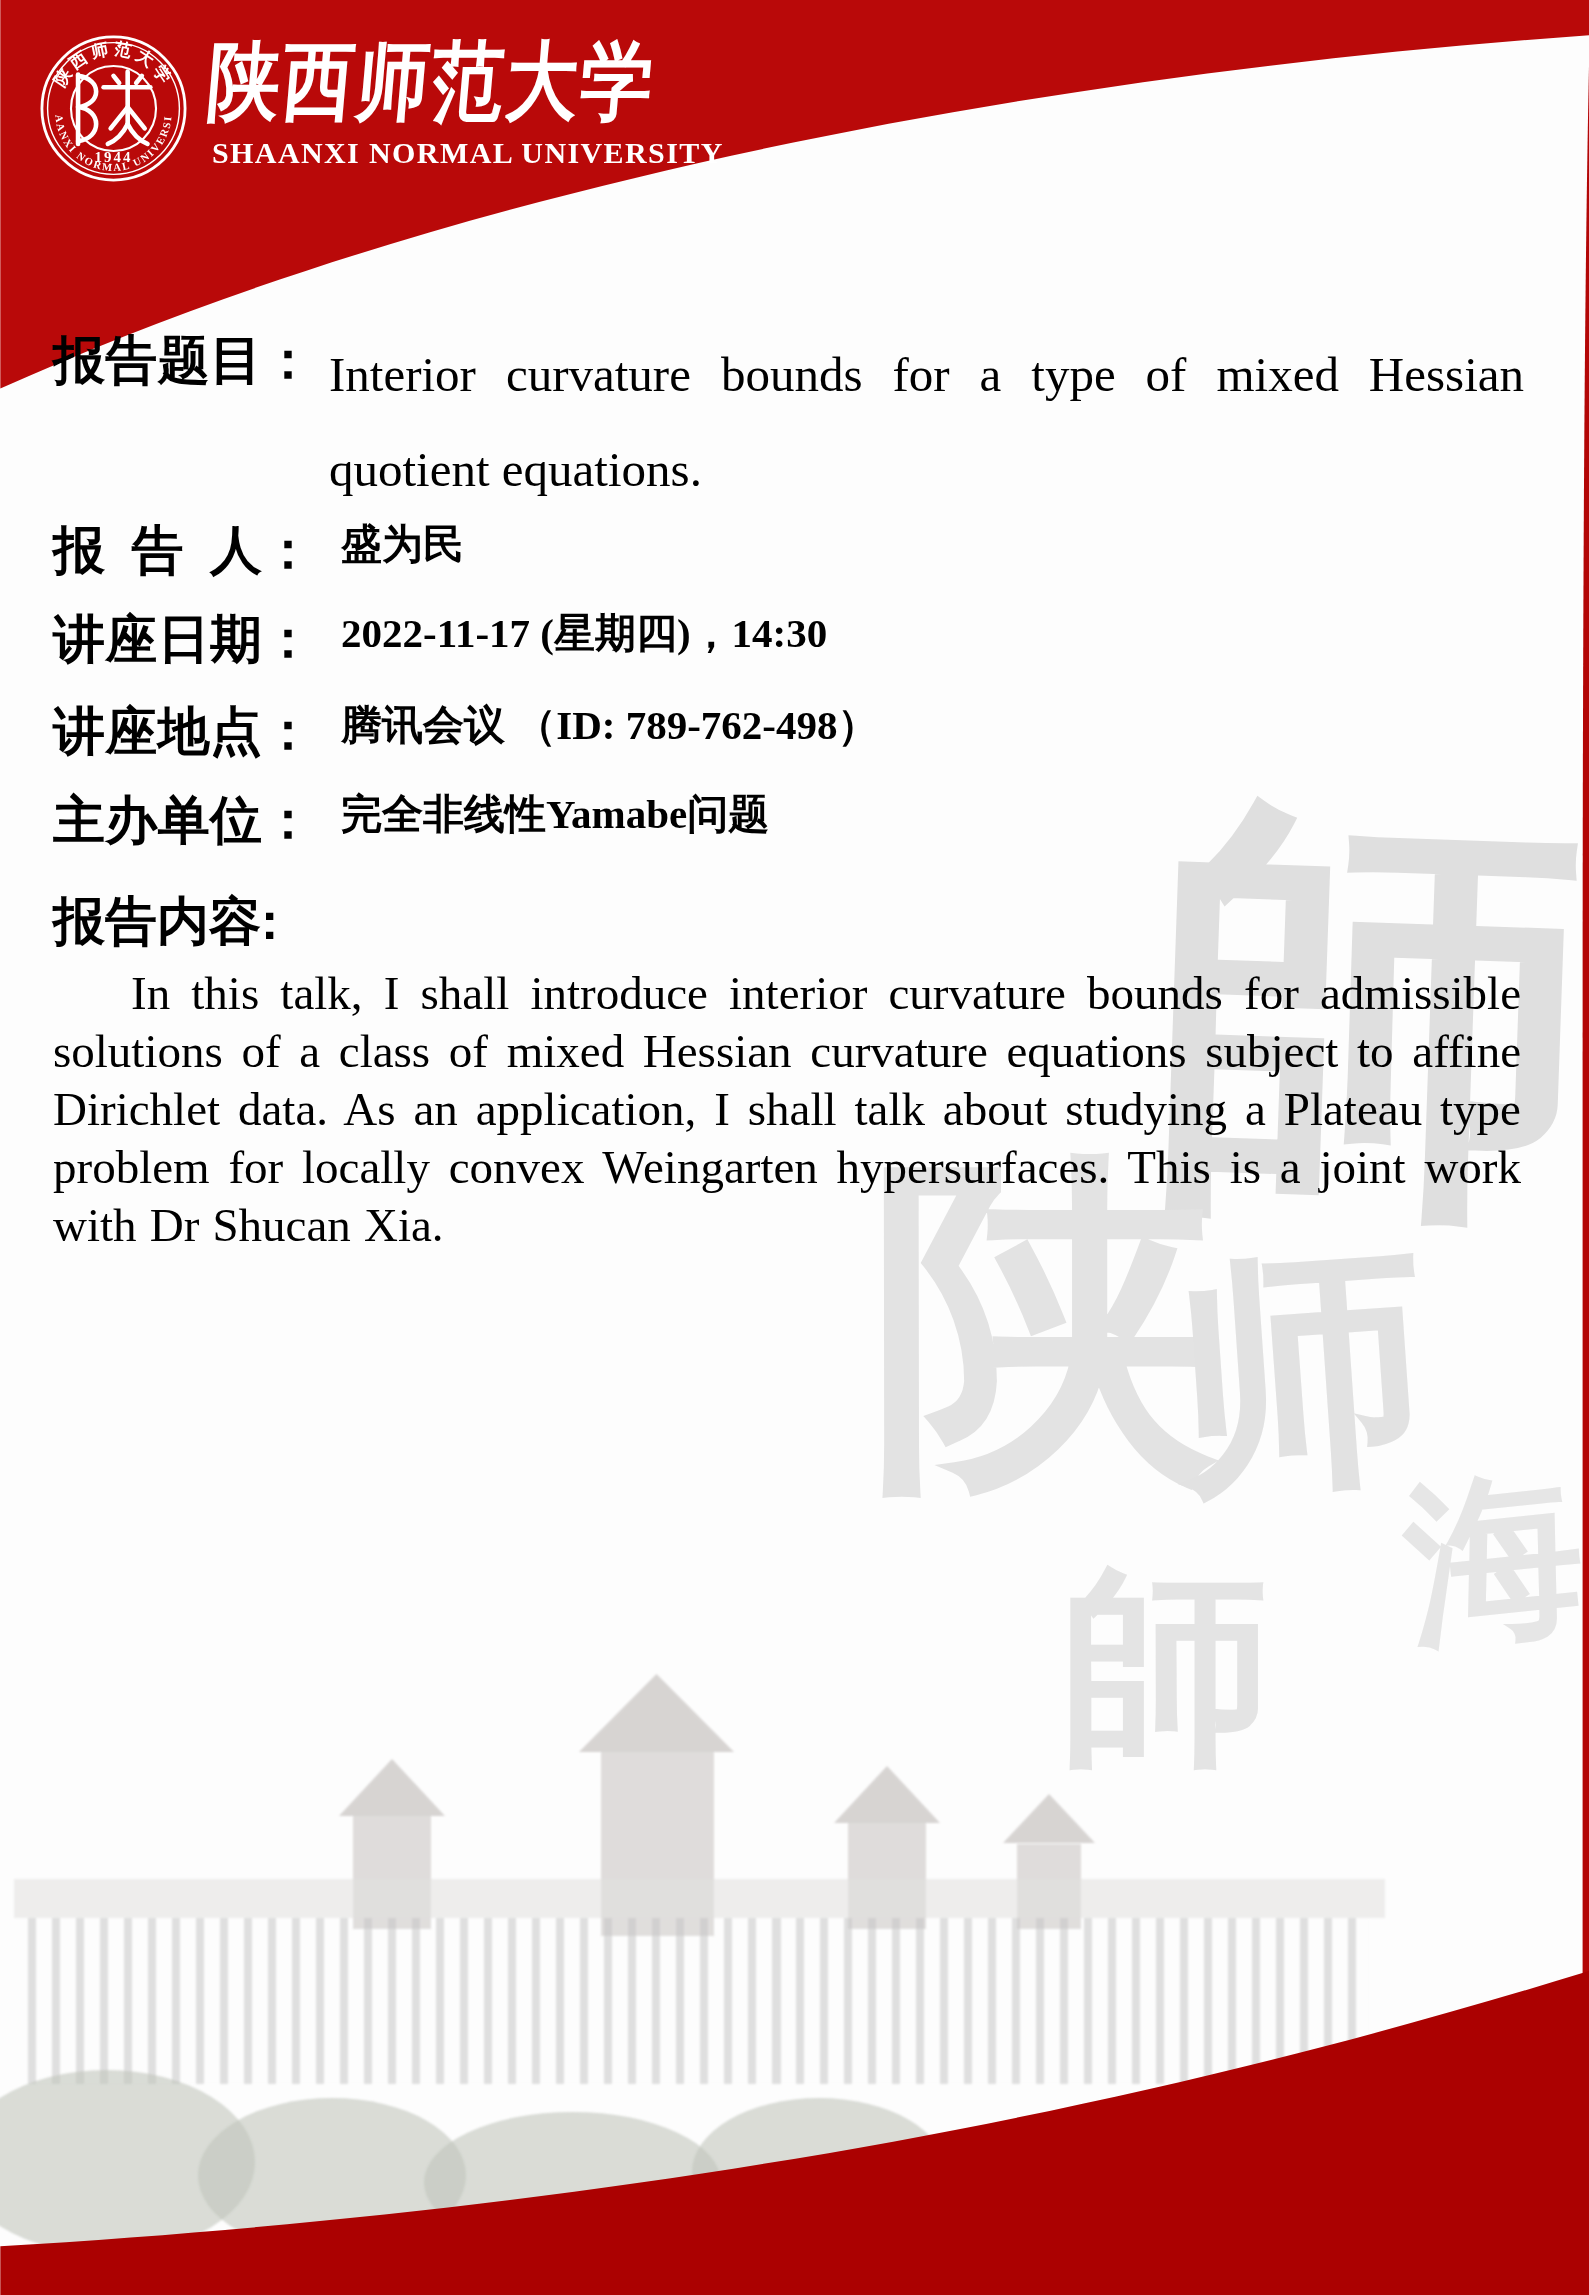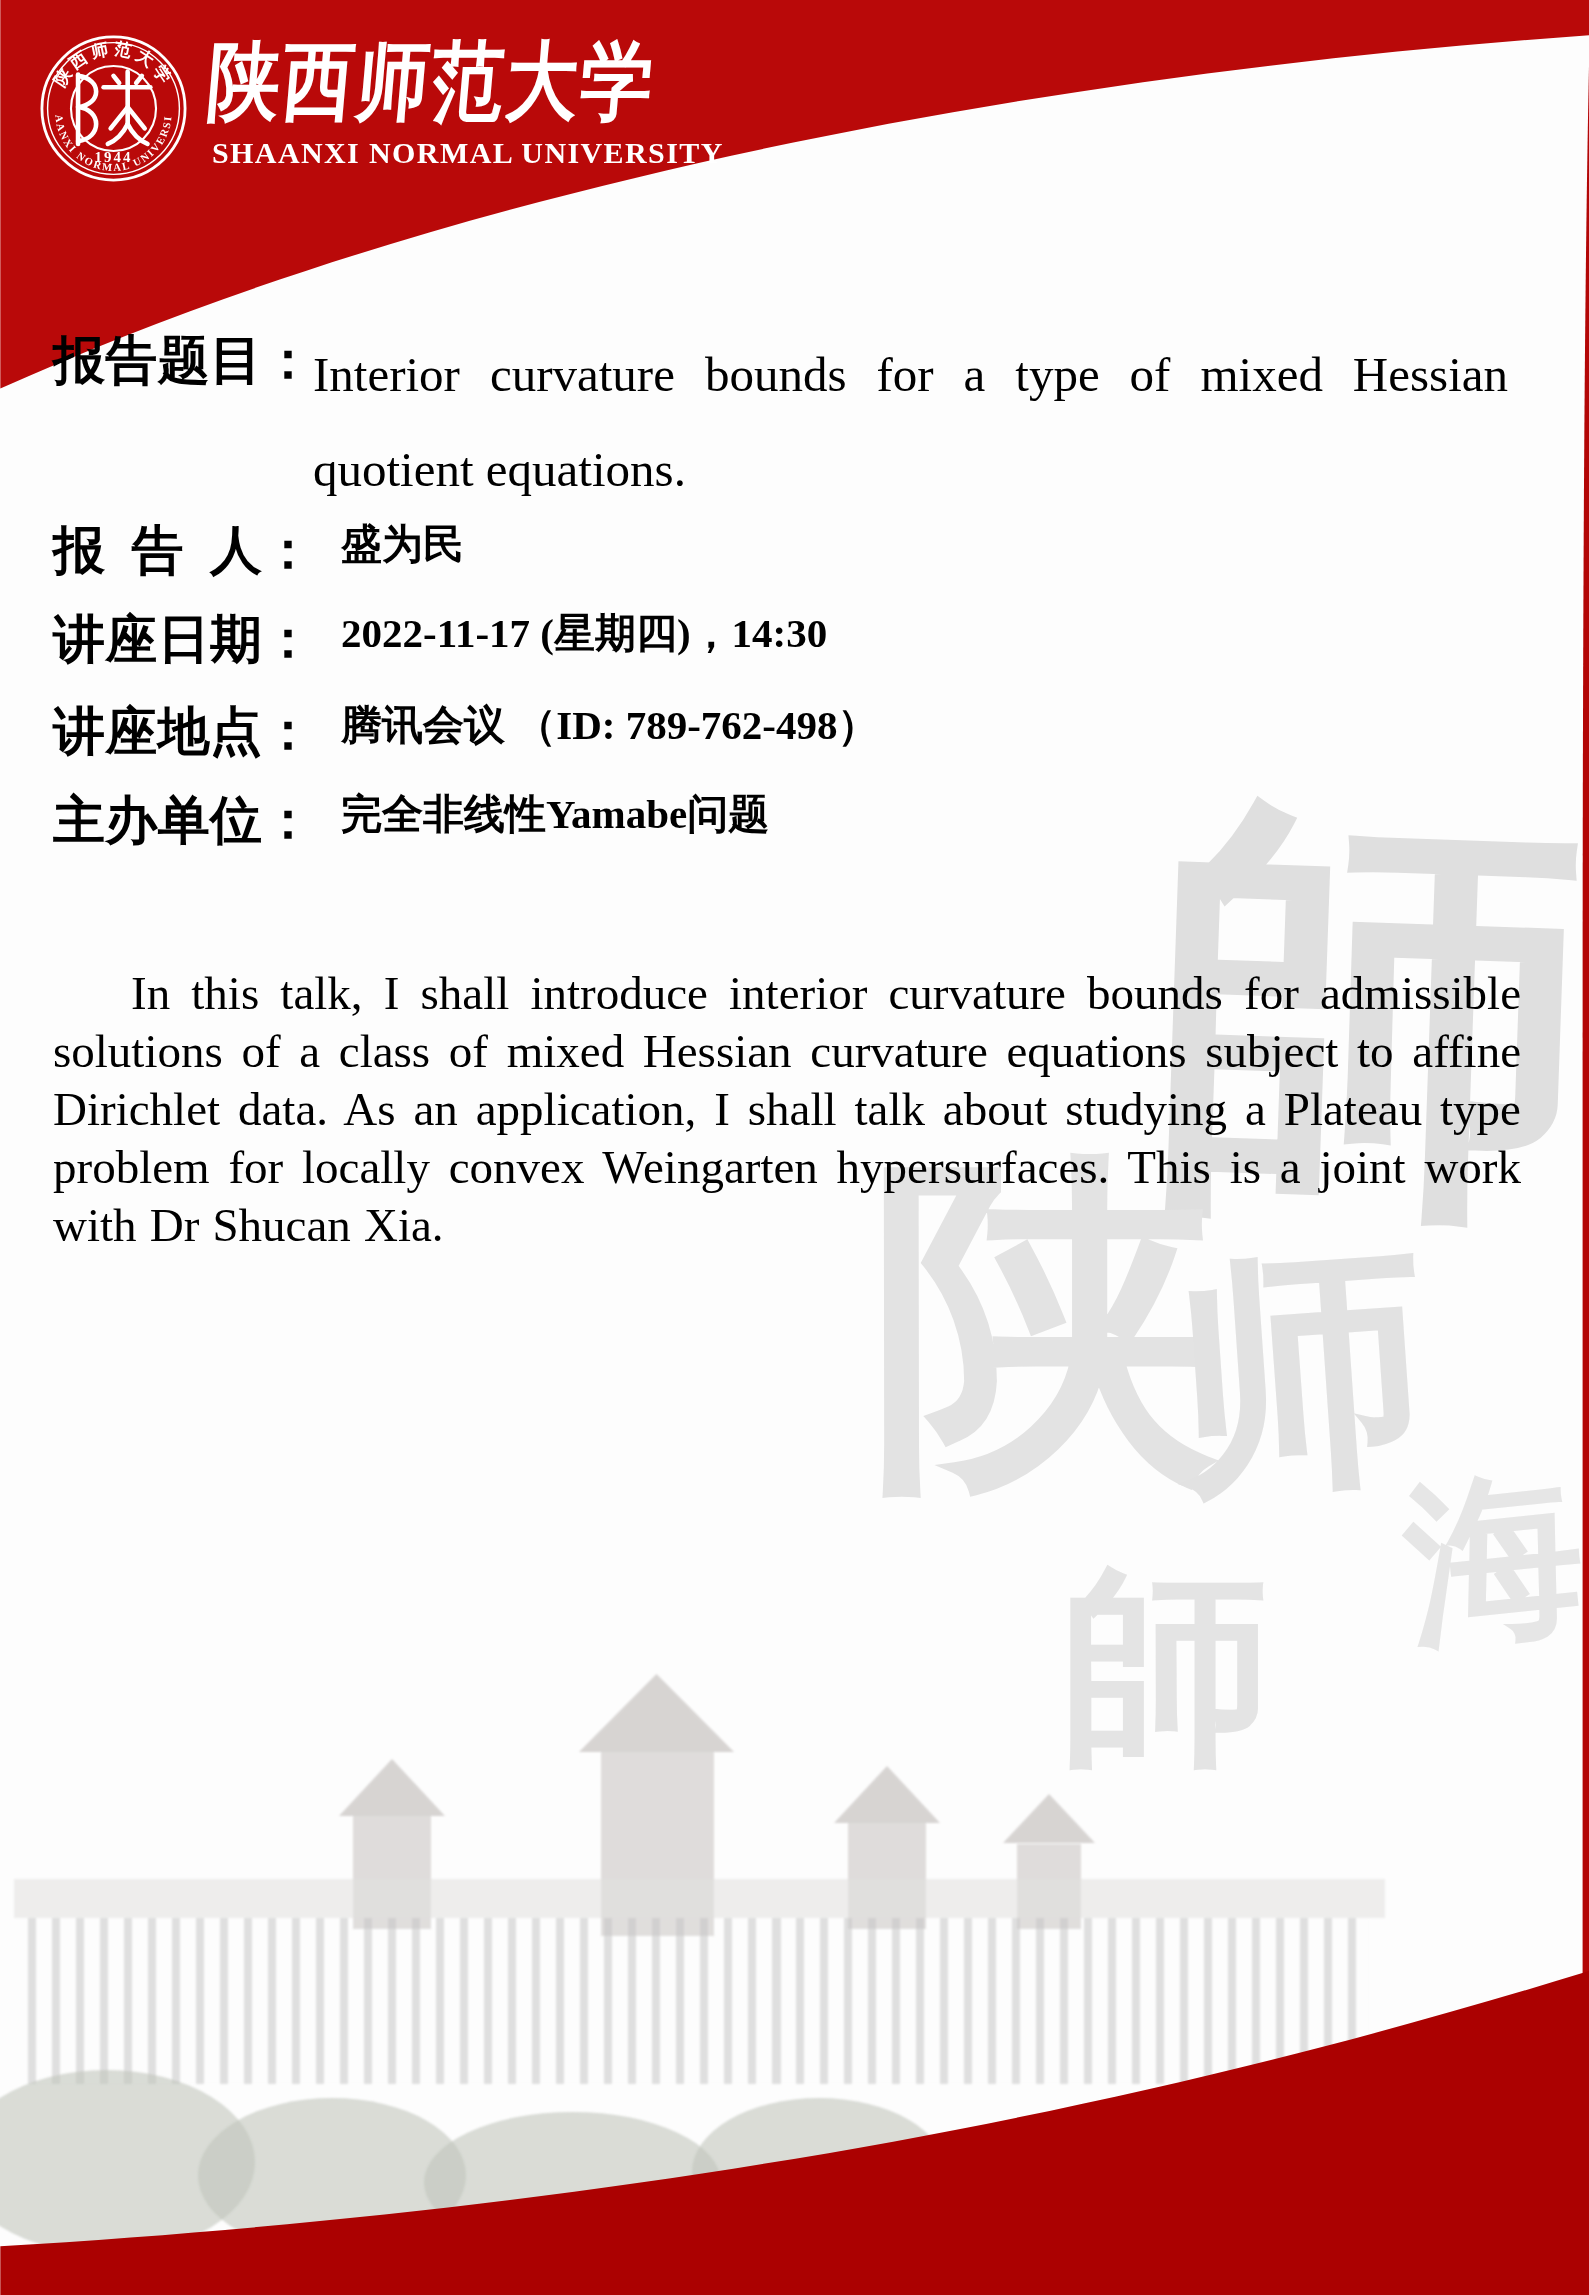--- a/index.html
+++ b/index.html
@@ -36,21 +36,21 @@
            font-size:30px;font-weight:bold;letter-spacing:1.4px;
            font-family:"Liberation Serif",serif;white-space:nowrap;}
 
   
   .content{position:absolute;left:0;top:0;width:1286px;height:2295px;z-index:3;}
   .frow{position:absolute;left:53px;width:1484px;}
   .flabel{position:absolute;left:0;top:0;font-family:"Liberation Sans",sans-serif;
           font-weight:bold;font-size:52px;white-space:nowrap;}
   .flabel .lchars{display:inline-block;width:209px;text-align:justify;text-align-last:justify;}
   .fvalue{position:absolute;left:288px;top:1.4px;font-size:41px;white-space:nowrap;font-weight:bold;}
-  .fvalue-block{position:absolute;left:260px;top:1.4px;width:1195px;font-size:49px;
+  .fvalue-block{position:absolute;left:276px;top:1.4px;width:1195px;font-size:49px;
                 line-height:95px;text-align:justify;white-space:normal;}
   .heading{position:absolute;left:53px;font-family:"Liberation Sans",sans-serif;
            font-weight:bold;font-size:52px;}
   .para{position:absolute;left:53px;width:1468px;text-align:justify;
         text-justify:inter-ideograph;line-height:58px;}
   .para-en{top:964px;font-size:47px;text-indent:78px;word-spacing:1.4px;}
   .para-cn{top:1539px;font-size:47px;text-indent:99px;}
 </style>
 </head>
 <body>
@@ -141,20 +141,21 @@
     <div class="frow" style="top:697px;">
       <span class="flabel"><span class="lchars">讲座地点</span><span>：</span></span>
       <span class="fvalue">腾讯会议 （ID: 789-762-498）</span>
     </div>
 
     <div class="frow" style="top:786px;">
       <span class="flabel"><span class="lchars">主办单位</span><span>：</span></span>
       <span class="fvalue">完全非线性Yamabe问题</span>
     </div>
 
+    <div class="heading" style="top:887px;">报告内容:</div>
 
     <div class="para para-en">In this talk, I shall introduce interior curvature bounds for admissible solutions of a class of mixed Hessian curvature equations subject to affine Dirichlet data. As an application, I shall talk about studying a Plateau type problem for locally convex Weingarten hypersurfaces. This is a joint work with Dr Shucan Xia.</div>
 
 
 
   </div>
 </div>
 
 
 </body></html>

